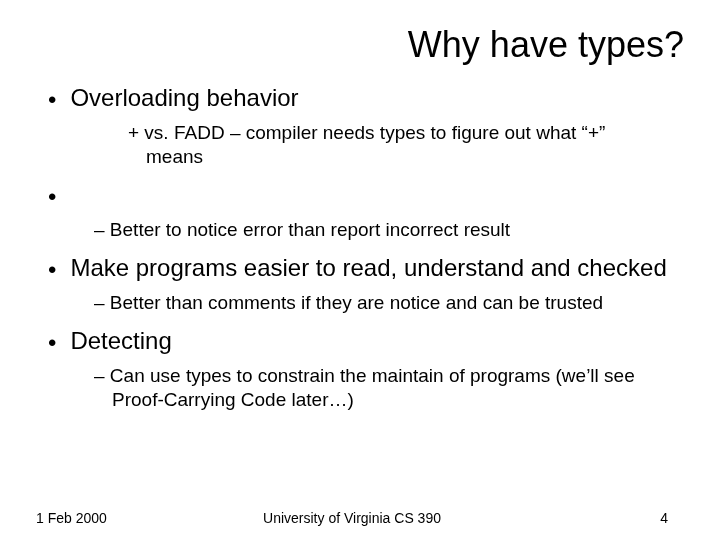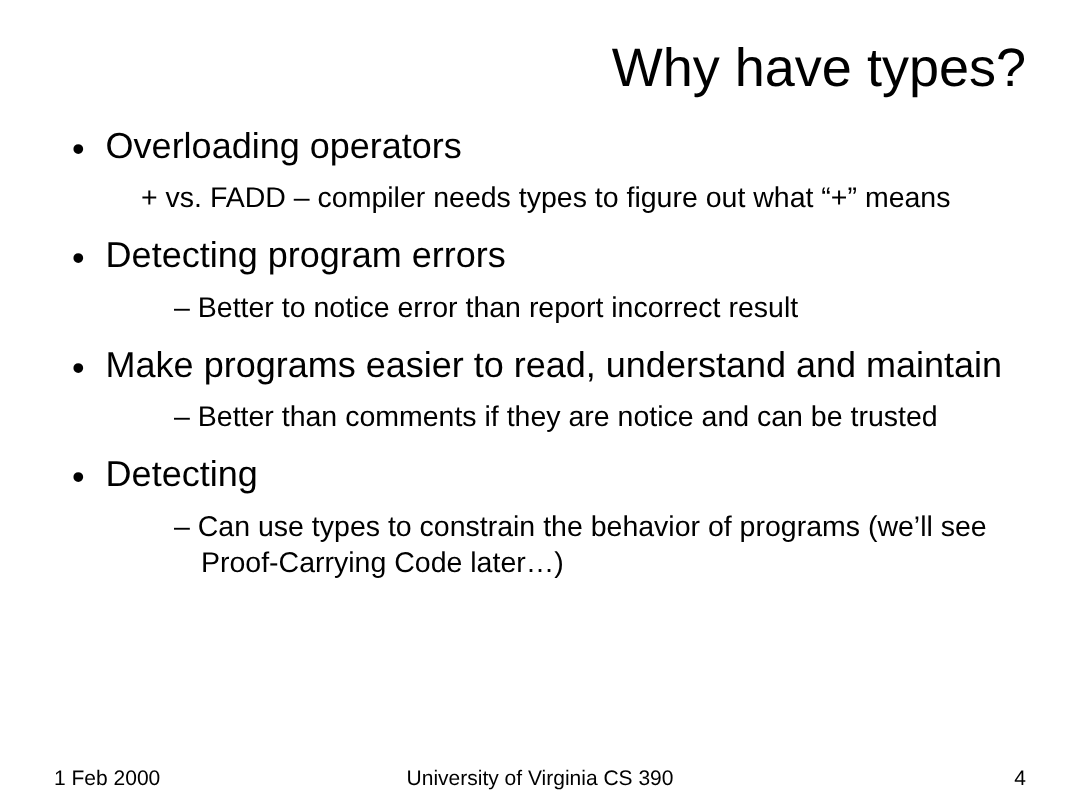--- a/index.html
+++ b/index.html
@@ -27,81 +27,80 @@
   .bullet-1 .dot {
     margin-right: 14px;
     line-height: 1.3;
   }
   .bullet-1 .txt {
     line-height: 1.2;
   }
   .sub {
     font-size: 19px;
     font-weight: 400;
-    margin-left: 80px;
+    margin-left: 58px;
     margin-right: 20px;
     margin-bottom: 12px;
     line-height: 1.25;
     text-indent: -18px;
     padding-left: 18px;
   }
   .sub-plus {
     font-size: 19px;
     font-weight: 400;
-    margin-left: 58px;
+    margin-left: 92px;
     margin-right: 20px;
     margin-bottom: 12px;
     line-height: 1.25;
     text-indent: -18px;
     padding-left: 18px;
   }
   .footer {
     position: absolute;
     bottom: 14px;
     left: 36px;
-    right: 36px;
+    right: 52px;
     font-size: 14px;
     display: flex;
     justify-content: space-between;
     align-items: center;
   }
   .footer-center {
     position: absolute;
     left: 0; right: 0;
     text-align: center;
   }
   .footer-left { z-index: 1; }
   .footer-right { z-index: 1; }
 </style>
 </head>
 <body>
 
 <h1 class="title">Why have types?</h1>
 
 <div class="bullet-1">
   <span class="dot">•</span>
-  <span class="txt">Overloading operators</span>
+  <span class="txt">Overloading behavior</span>
 </div>
 <div class="sub-plus">+ vs. FADD – compiler needs types to figure out what “+” means</div>
 
 <div class="bullet-1">
   <span class="dot">•</span>
-  <span class="txt">Detecting program errors</span>
 </div>
 <div class="sub">– <span>Better to notice error than report incorrect result</span></div>
 
 <div class="bullet-1">
   <span class="dot">•</span>
-  <span class="txt">Make programs easier to read, understand and maintain</span>
+  <span class="txt">Make programs easier to read, understand and checked</span>
 </div>
 <div class="sub">– <span>Better than comments if they are notice and can be trusted</span></div>
 
 <div class="bullet-1">
   <span class="dot">•</span>
   <span class="txt">Detecting</span>
 </div>
-<div class="sub">– <span>Can use types to constrain the behavior of programs (we’ll see Proof-Carrying Code later…)</span></div>
+<div class="sub">– <span>Can use types to constrain the maintain of programs (we’ll see Proof-Carrying Code later…)</span></div>
 
 <div class="footer">
   <span class="footer-left">1 Feb 2000</span>
   <span class="footer-center">University of Virginia CS 390</span>
   <span class="footer-right">4</span>
 </div>
 
 </body></html>

